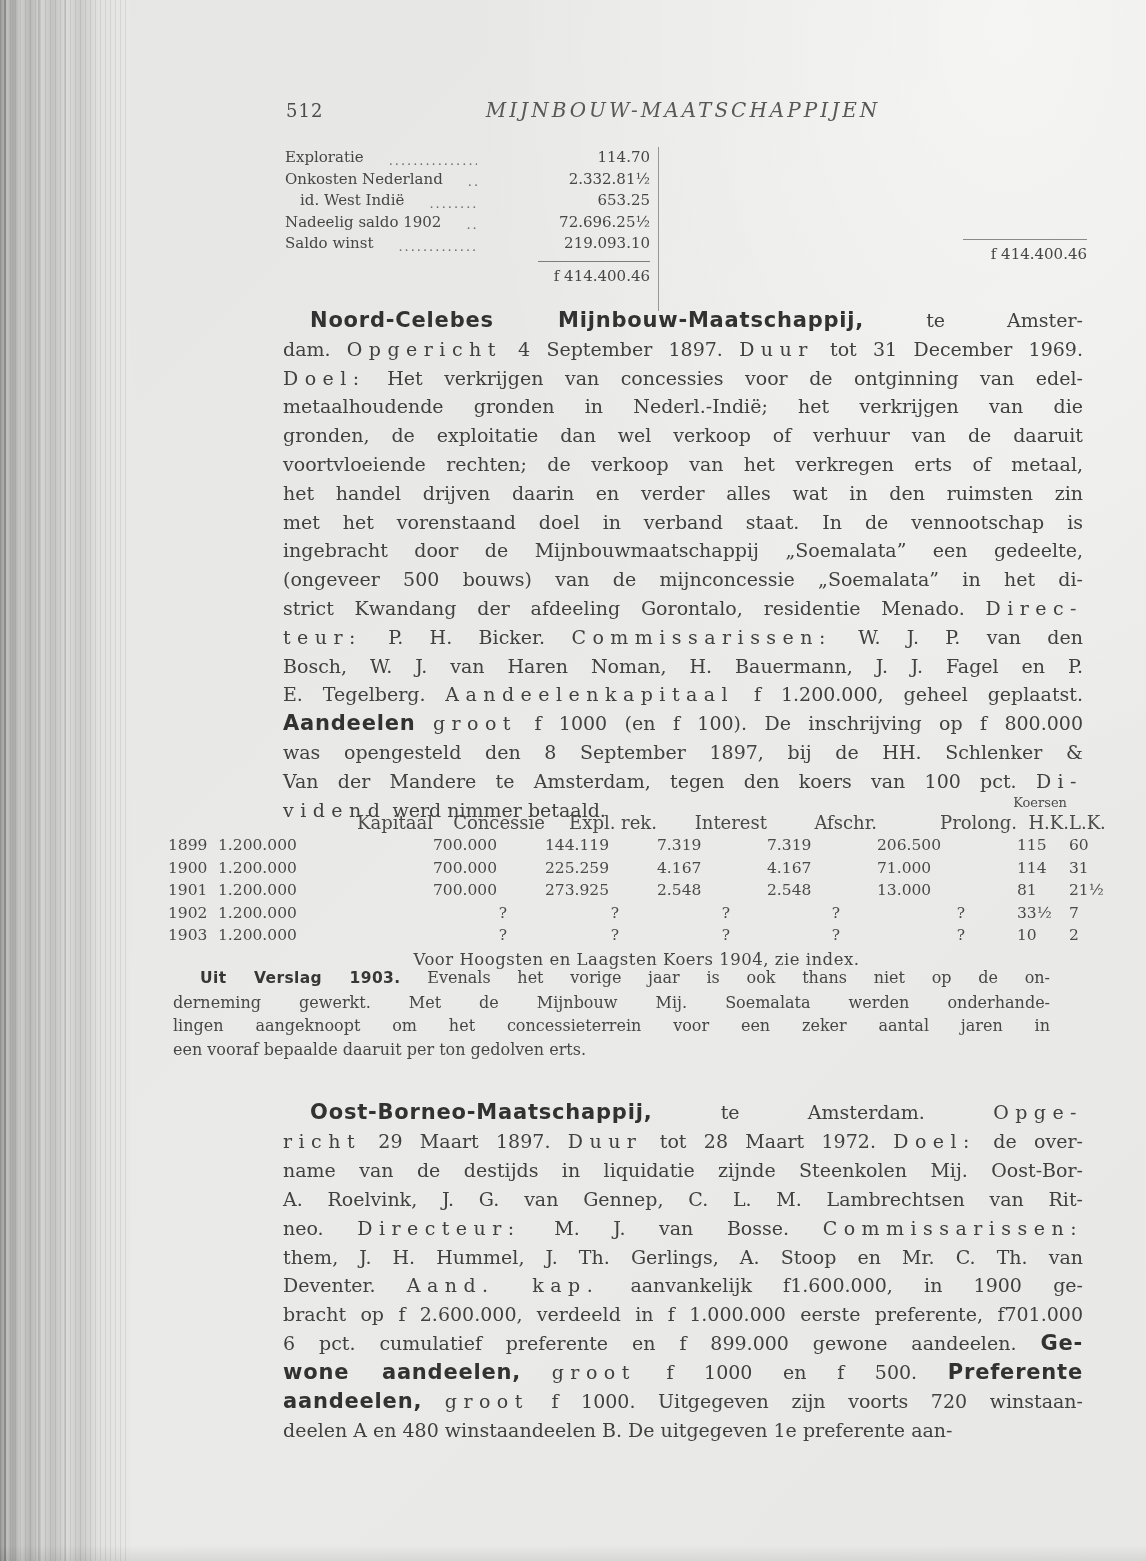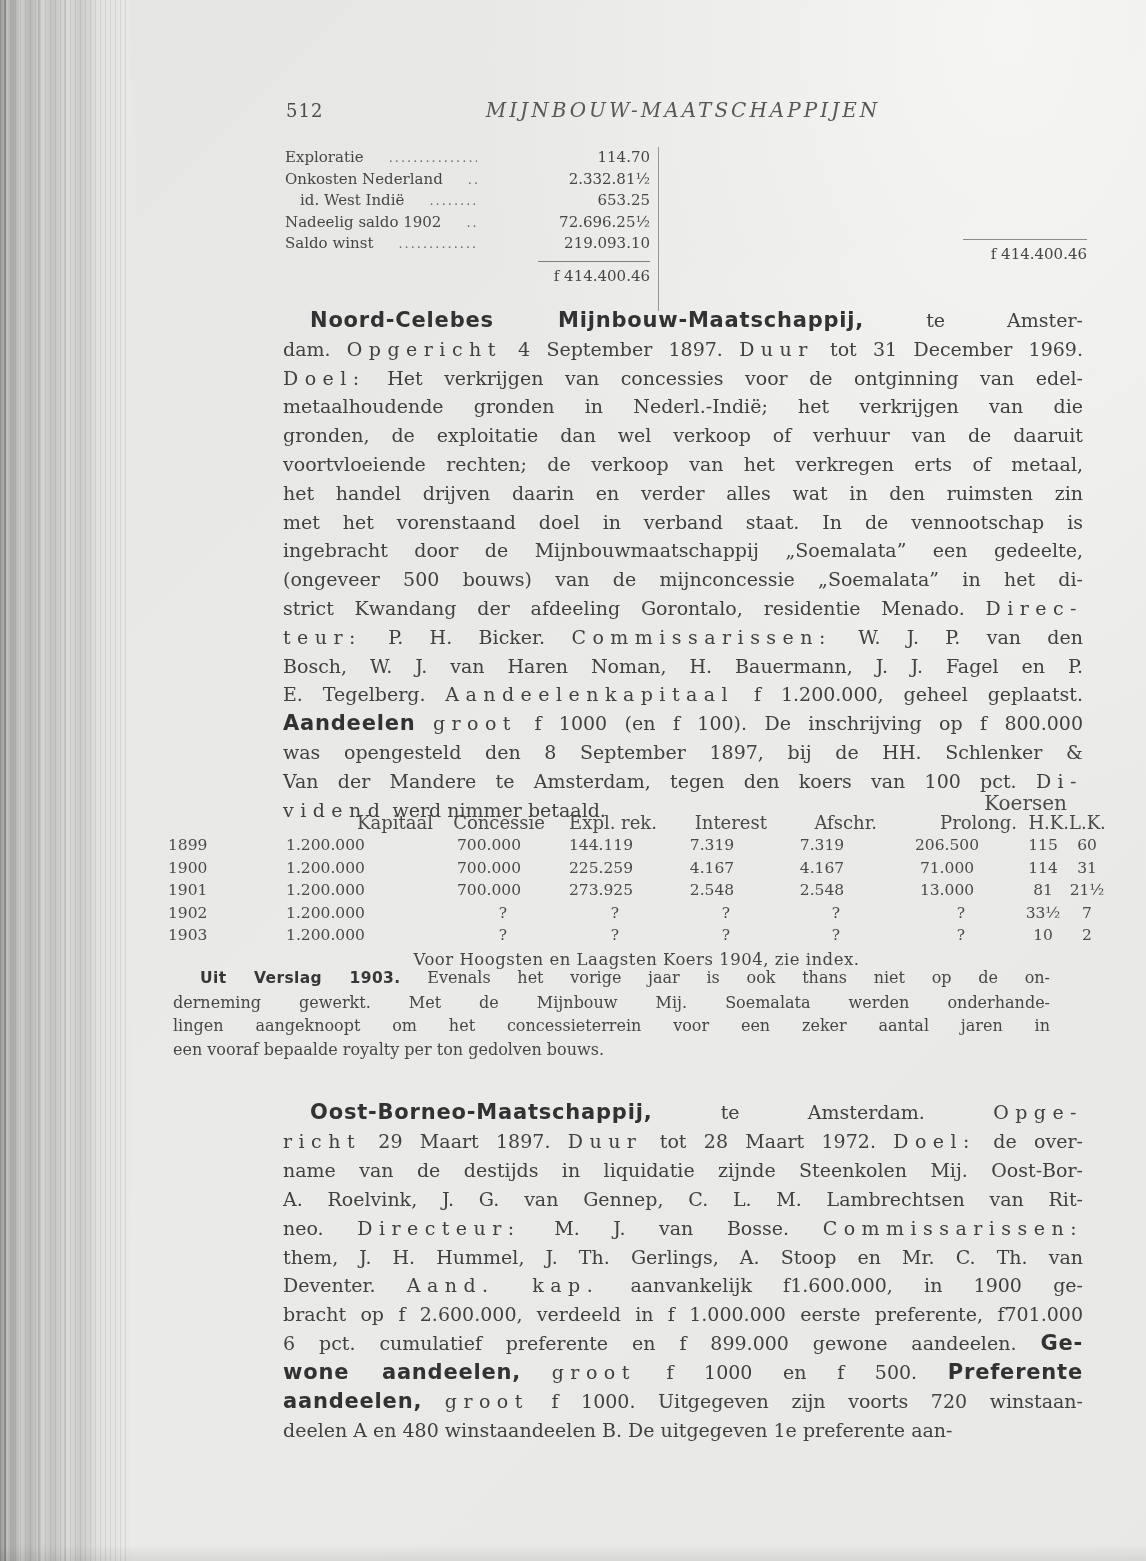--- a/index.html
+++ b/index.html
@@ -45,21 +45,21 @@
     letter-spacing:3px;color:#585858;
   }
 
   
   .ledger{
     position:absolute;left:285px;top:147px;
     width:365px;padding-right:8px;height:164px;
     border-right:1.5px solid #979795;
     font-size:15px;line-height:21.5px;color:#464646;
   }
-  .ledger-row{display:flex;align-items:flex-start;gap:20px;}
+  .ledger-row{display:flex;align-items:center;gap:20px;}
   .ll{white-space:pre;}
   .dots{flex:1;overflow:hidden;height:16px;margin:0 5px;color:#6e6e6e;}
   .dots::after{content:"........................................................";letter-spacing:2px;font-size:13px;}
   .lv{width:148px;text-align:right;white-space:pre;flex:none;}
   .ledger-total{margin-top:6px;}
   .lt-line{
     width:112px;margin-left:auto;border-top:1.3px solid #7d7d7b;
     padding-top:4px;text-align:right;
   }
   .right-total{
@@ -83,28 +83,28 @@
     font-size:21px;letter-spacing:0.8px;color:#323232;
   }
   .seg-b{
     font-family:"DejaVu Sans", sans-serif;font-weight:bold;
     font-size:15.5px;letter-spacing:0.4px;color:#373737;margin-top:32px;
   }
   .seg-sp{letter-spacing:0.34em;}
 
   
   .ktable-wrap{position:absolute;left:168px;top:794px;width:937px;color:#4a4a4a;}
-  .koersen-label{text-align:right;padding-right:38px;font-size:20px;line-height:18px;}
+  .koersen-label{text-align:right;padding-right:38px;font-size:13px;line-height:18px;}
   table.ktable{border-collapse:collapse;width:937px;table-layout:fixed;}
   .ktable th{
     font-weight:normal;font-size:18px;text-align:right;
     line-height:22px;padding:0;
   }
   .ktable td{
-    font-size:15.5px;text-align:center;line-height:22.5px;padding:0;
+    font-size:15.5px;text-align:left;line-height:22.5px;padding:0;
   }
   .ktable th:first-child,.ktable td:first-child{text-align:left;margin-top:13px;}
   .ktable .qm{text-align:center;padding-left:28px;}
   .ktable-foot{
     text-align:center;font-size:16.5px;margin-top:3px;color:#454545;
     letter-spacing:0.5px;
   }
 </style>
 </head>
 <body>
@@ -266,21 +266,21 @@
           </tr>
         </tbody>
     </table>
     <div class="ktable-foot">Voor Hoogsten en Laagsten Koers 1904, zie index.</div>
   </div>
 
   <div class="para p-verslag">
       <div class="tline tl-indent"><span class="seg-b">Uit Verslag 1903.</span><span>  Evenals het vorige jaar is ook thans niet op de on-</span></div>
       <div class="tline"><span>derneming gewerkt. Met de Mijnbouw Mij. Soemalata werden onderhande-</span></div>
       <div class="tline"><span>lingen aangeknoopt om het concessieterrein voor een zeker aantal jaren in</span></div>
-      <div class="tline tl-end"><span>een vooraf bepaalde royalty per ton gedolven bouws.</span></div>
+      <div class="tline tl-end"><span>een vooraf bepaalde daaruit per ton gedolven erts.</span></div>
     </div>
 
   <div class="para p-oost">
       <div class="tline tl-indent"><span class="seg-h">Oost-Borneo-Maatschappij,</span><span> te Amsterdam. </span><span class="seg-sp">Opge-</span></div>
       <div class="tline"><span class="seg-sp">richt</span><span> 29 Maart 1897. </span><span class="seg-sp">Duur</span><span> tot 28 Maart 1972. </span><span class="seg-sp">Doel:</span><span> de over-</span></div>
       <div class="tline"><span>name van de destijds in liquidatie zijnde Steenkolen Mij. Oost-Bor-</span></div>
       <div class="tline"><span>A. Roelvink, J. G. van Gennep, C. L. M. Lambrechtsen van Rit-</span></div>
       <div class="tline"><span>neo. </span><span class="seg-sp">Directeur:</span><span> M. J. van Bosse. </span><span class="seg-sp">Commissarissen:</span></div>
       <div class="tline"><span>them, J. H. Hummel, J. Th. Gerlings, A. Stoop en Mr. C. Th. van</span></div>
       <div class="tline"><span>Deventer.  </span><span class="seg-sp">Aand. kap.</span><span> aanvankelijk f1.600.000, in 1900 ge-</span></div>

